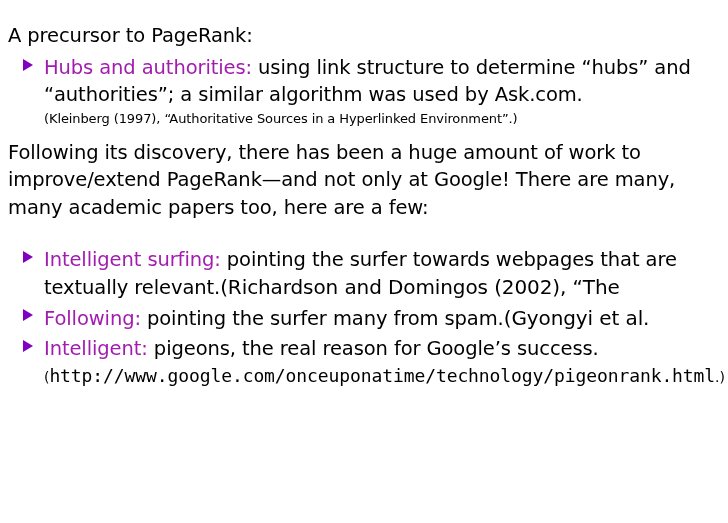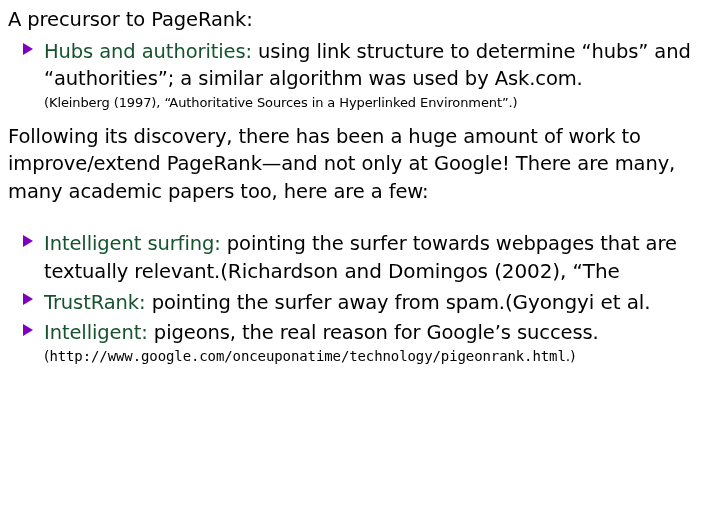--- a/index.html
+++ b/index.html
@@ -12,21 +12,21 @@
     height: 523px;
     font-family: "DejaVu Sans", sans-serif;
     color: #000000;
     overflow: hidden;
   }
   .slide {
     position: relative;
     width: 728px;
     height: 523px;
     box-sizing: border-box;
-    padding: 6px 8px 0 8px;
+    padding: 22px 8px 0 8px;
   }
   .para {
     font-size: 19.5px;
     line-height: 1.42;
     margin: 0 0 2px 0;
     letter-spacing: -0.1px;
   }
   .para.first {
     margin-bottom: 4px;
   }
@@ -52,33 +52,33 @@
     font-size: 15px;
     line-height: 1;
   }
   .bullet svg { display: block; }
   .item-body {
     font-size: 19.5px;
     line-height: 1.42;
     letter-spacing: -0.1px;
   }
   .hl {
-    color: #14532d;
+    color: #a21caf;
   }
   .cite {
     font-size: 13px;
     line-height: 1.5;
     letter-spacing: -0.1px;
   }
   .cite-small {
     font-size: 14px;
   }
   .mono {
     font-family: "DejaVu Sans Mono", monospace;
-    font-size: 14px;
+    font-size: 18px;
   }
   .inline-cite {
     font-size: 20px;
   }
 </style>
 </head>
 <body>
 
 <div class="slide">
 
@@ -113,21 +113,21 @@
       </div>
     </li>
 
     <li class="item">
       <span class="bullet">
         <svg width="12" height="14" viewBox="0 0 12 14">
             <polygon points="1,1 11,7 1,13" fill="#8000c0"></polygon>
           </svg>
       </span>
       <div class="item-body">
-        <span class="hl">TrustRank:</span><span> pointing the surfer away from spam.</span><span class="inline-cite">(Gyongyi et al.</span>
+        <span class="hl">Following:</span><span> pointing the surfer many from spam.</span><span class="inline-cite">(Gyongyi et al.</span>
       </div>
     </li>
 
     <li class="item">
       <span class="bullet">
         <svg width="12" height="14" viewBox="0 0 12 14">
             <polygon points="1,1 11,7 1,13" fill="#8000c0"></polygon>
           </svg>
       </span>
       <div class="item-body">

